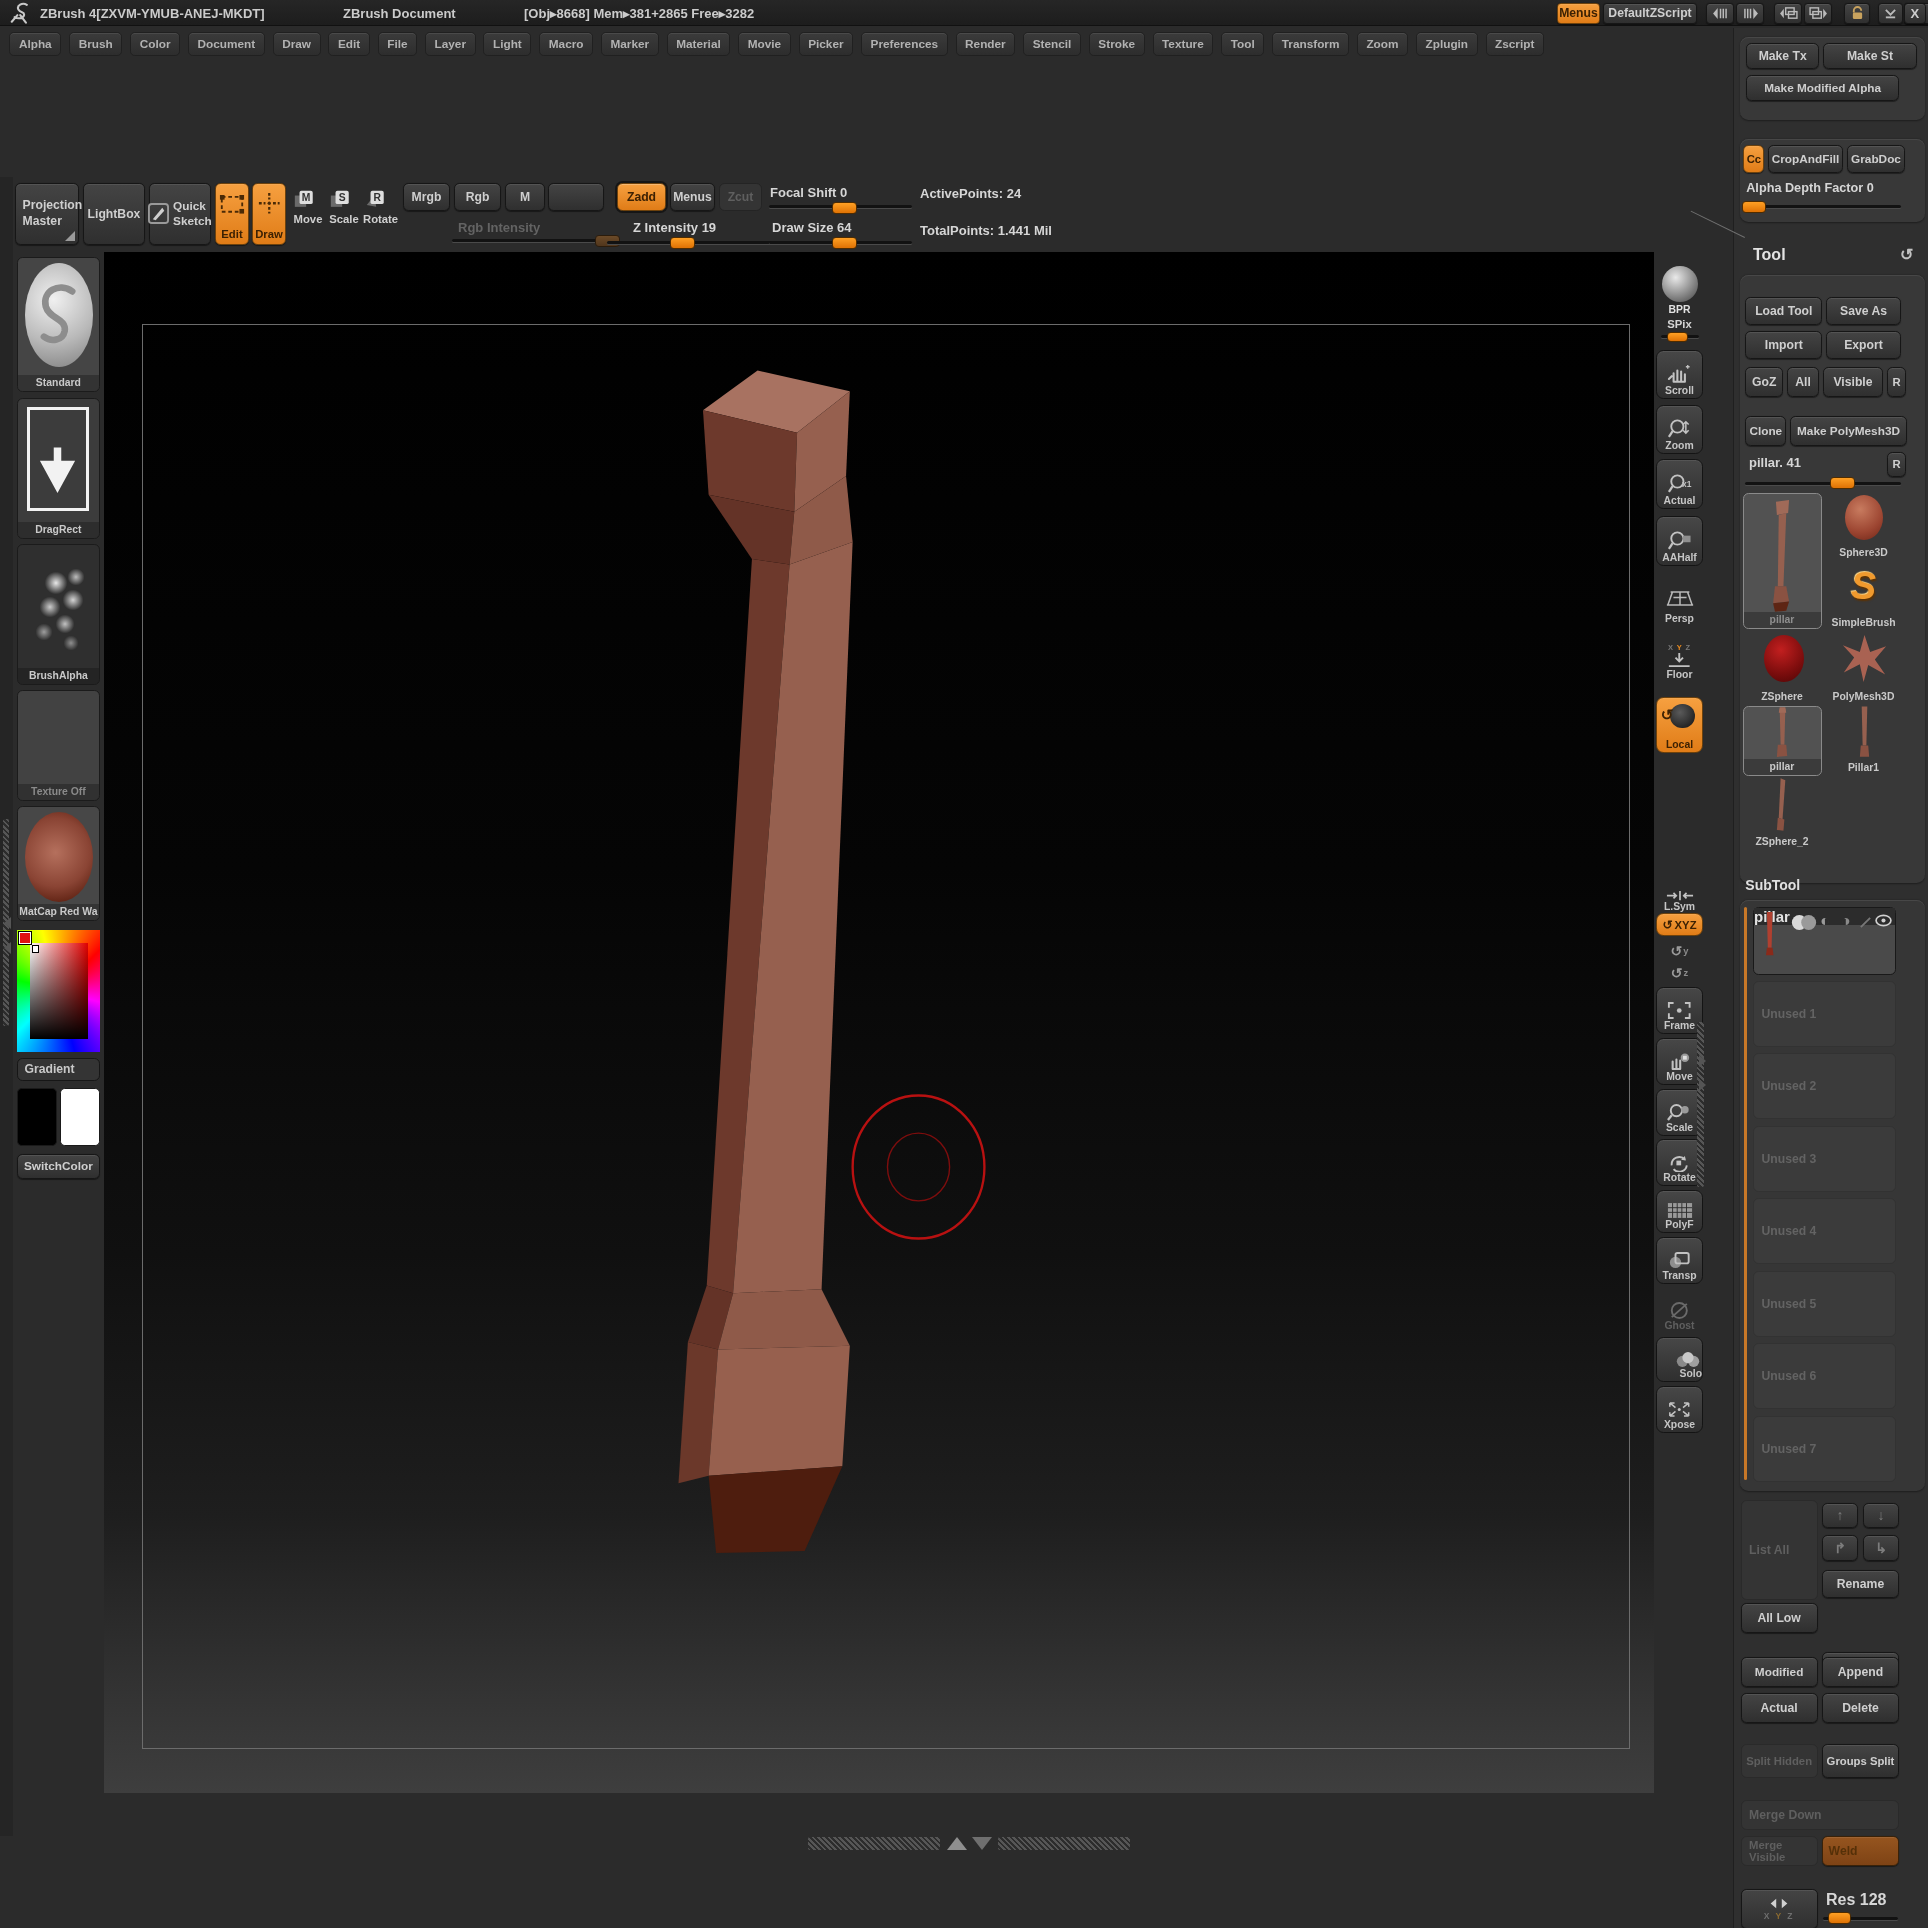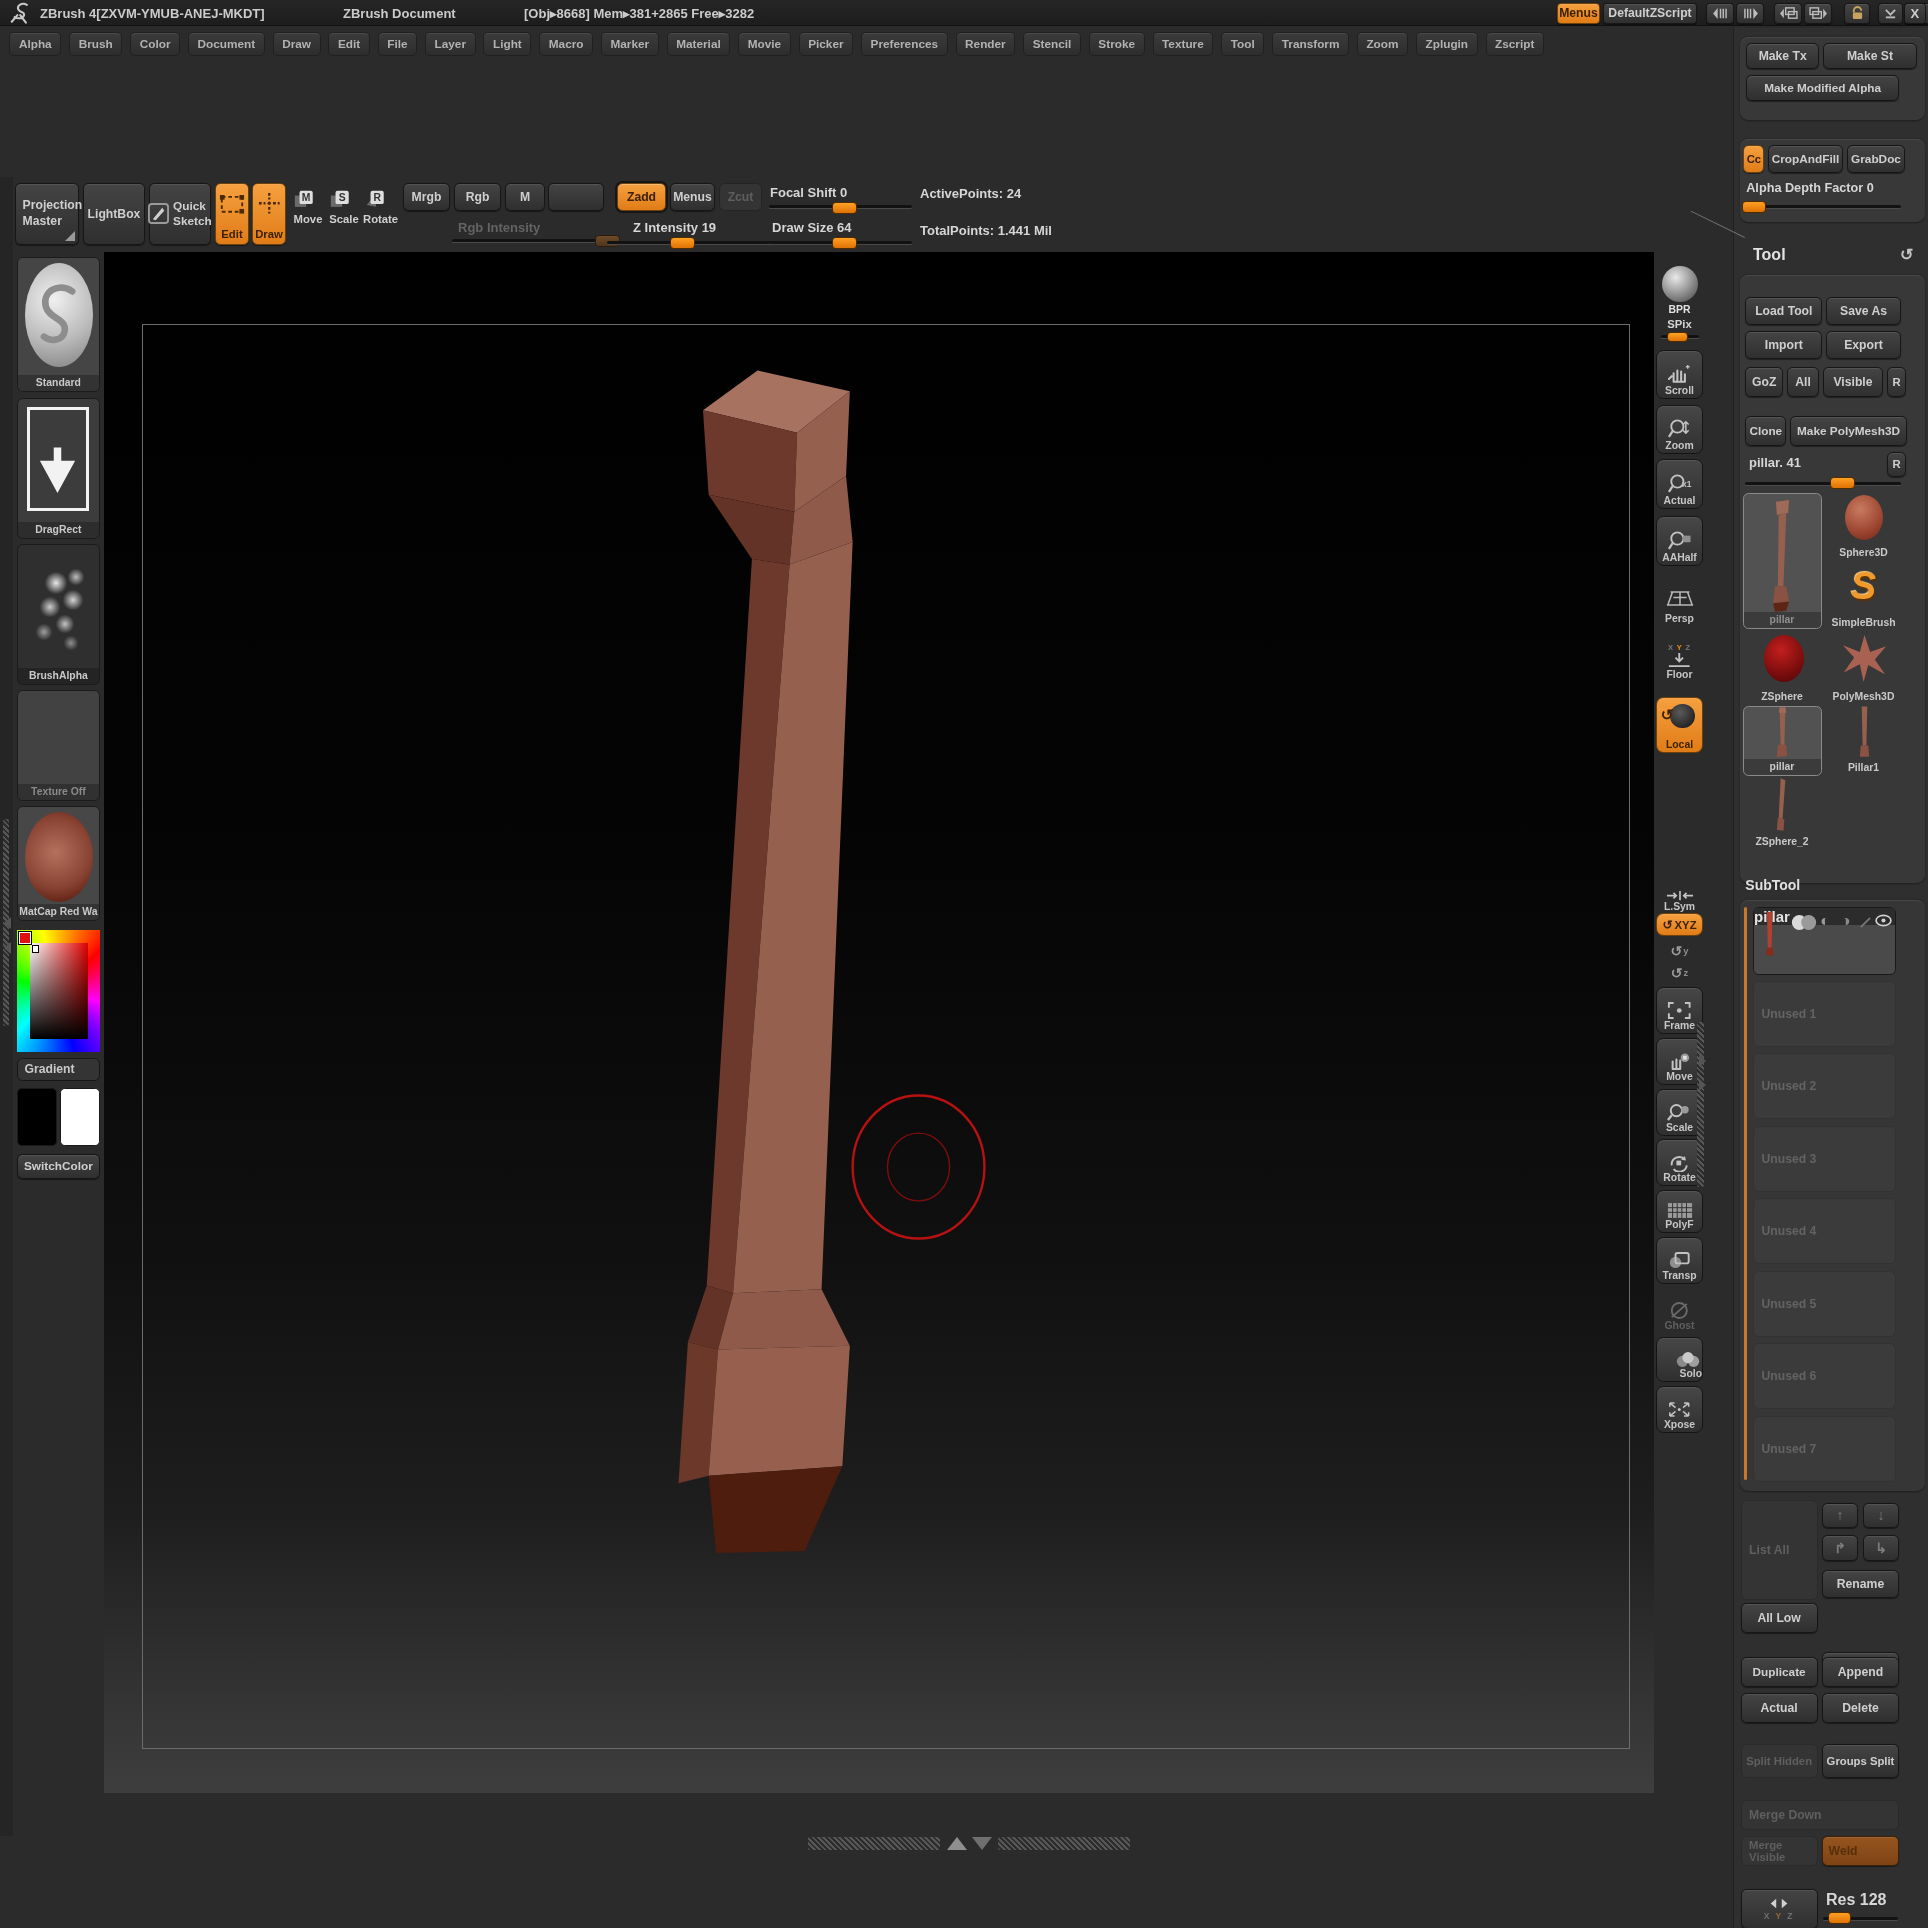--- a/index.html
+++ b/index.html
@@ -643,21 +643,21 @@
     </div>
 
   <div class="btn flat dimtx left" style="left:6.6px;top:1472px;width:77px;height:100px;border-color:#2a2a2a;align-items:center;">List All</div>
   <div class="btn dimtx" style="left:88px;top:1475px;width:36px;height:24.5px;font-size:14px;color:#7c7c7c;">↑</div>
   <div class="btn dimtx" style="left:129px;top:1475px;width:36px;height:24.5px;font-size:14px;color:#7c7c7c;">↓</div>
   <div class="btn dimtx" style="left:88px;top:1507px;width:36px;height:26px;font-size:14px;color:#7c7c7c;">↱</div>
   <div class="btn dimtx" style="left:129px;top:1507px;width:36px;height:26px;font-size:14px;color:#7c7c7c;">↳</div>
   <div class="btn" style="left:88px;top:1542px;width:77px;height:28px;">Rename</div>
   <div class="btn" style="left:6.6px;top:1575px;width:77px;height:30px;">All Low</div>
   <div class="btn" style="left:88px;top:1624px;width:77px;height:30px;">All High</div>
-  <div class="btn" style="left:6.6px;top:1629px;width:77px;height:30px;font-size:11.8px;">Duplicate</div>
+  <div class="btn" style="left:6.6px;top:1629px;width:77px;height:30px;font-size:11.8px;">Modified</div>
   <div class="btn" style="left:88px;top:1629px;width:77px;height:30px;">Append</div>
   <div class="btn" style="left:6.6px;top:1665px;width:77px;height:30px;">Actual</div>
   <div class="btn" style="left:88px;top:1665px;width:77px;height:30px;">Delete</div>
   <div class="btn flat dimtx" style="left:6.6px;top:1716px;width:77px;height:34px;font-size:11.3px;border-color:#2a2a2a;">Split Hidden</div>
   <div class="btn" style="left:88px;top:1716px;width:77px;height:34px;font-size:11.3px;">Groups Split</div>
   <div class="btn flat dimtx left" style="left:6.6px;top:1772px;width:158px;height:30px;border-color:#2a2a2a;">Merge Down</div>
   <div class="btn flat dimtx left" style="left:6.6px;top:1808px;width:77px;height:30px;font-size:11.3px;border-color:#2a2a2a;">Merge Visible</div>
   <div class="btn" style="left:88px;top:1808px;width:77px;height:30px;background:linear-gradient(#96551f,#7e4315);color:#553008;border-color:#3a2208;justify-content:flex-start;padding-left:5.6px;">Weld</div>
 
   <div class="btn" style="left:6.6px;top:1861px;width:77px;height:40px;flex-direction:column;gap:0.9px;">

